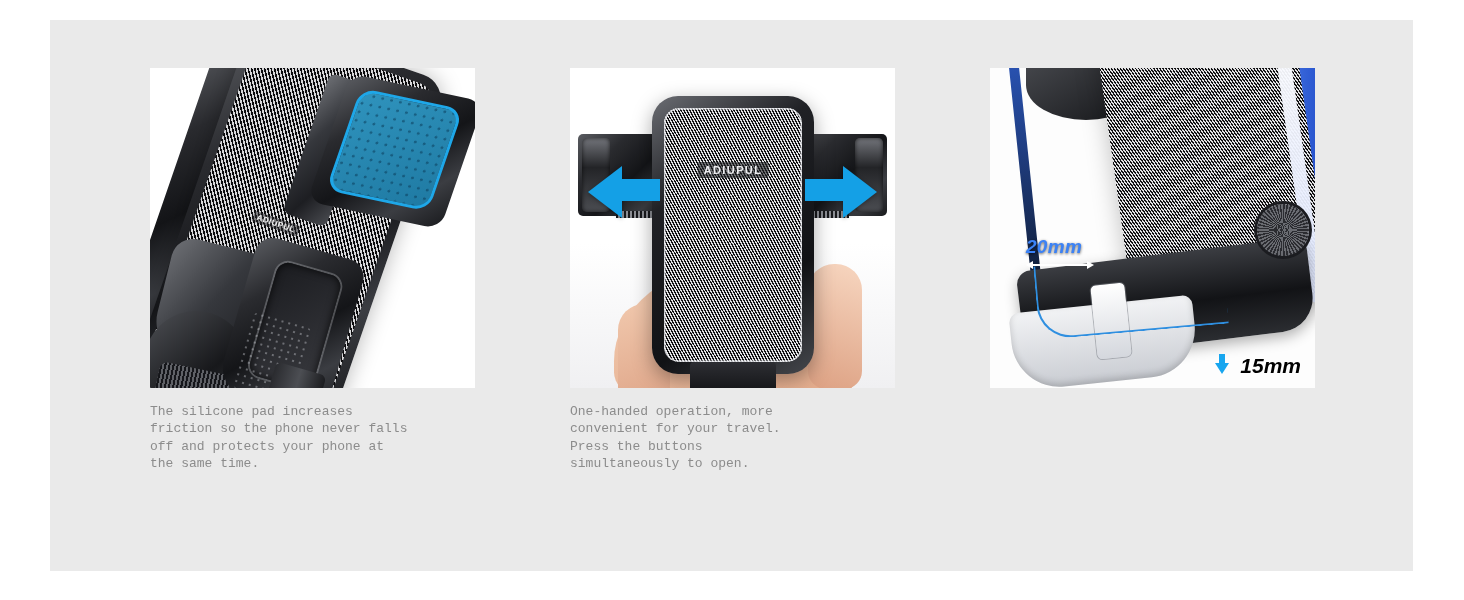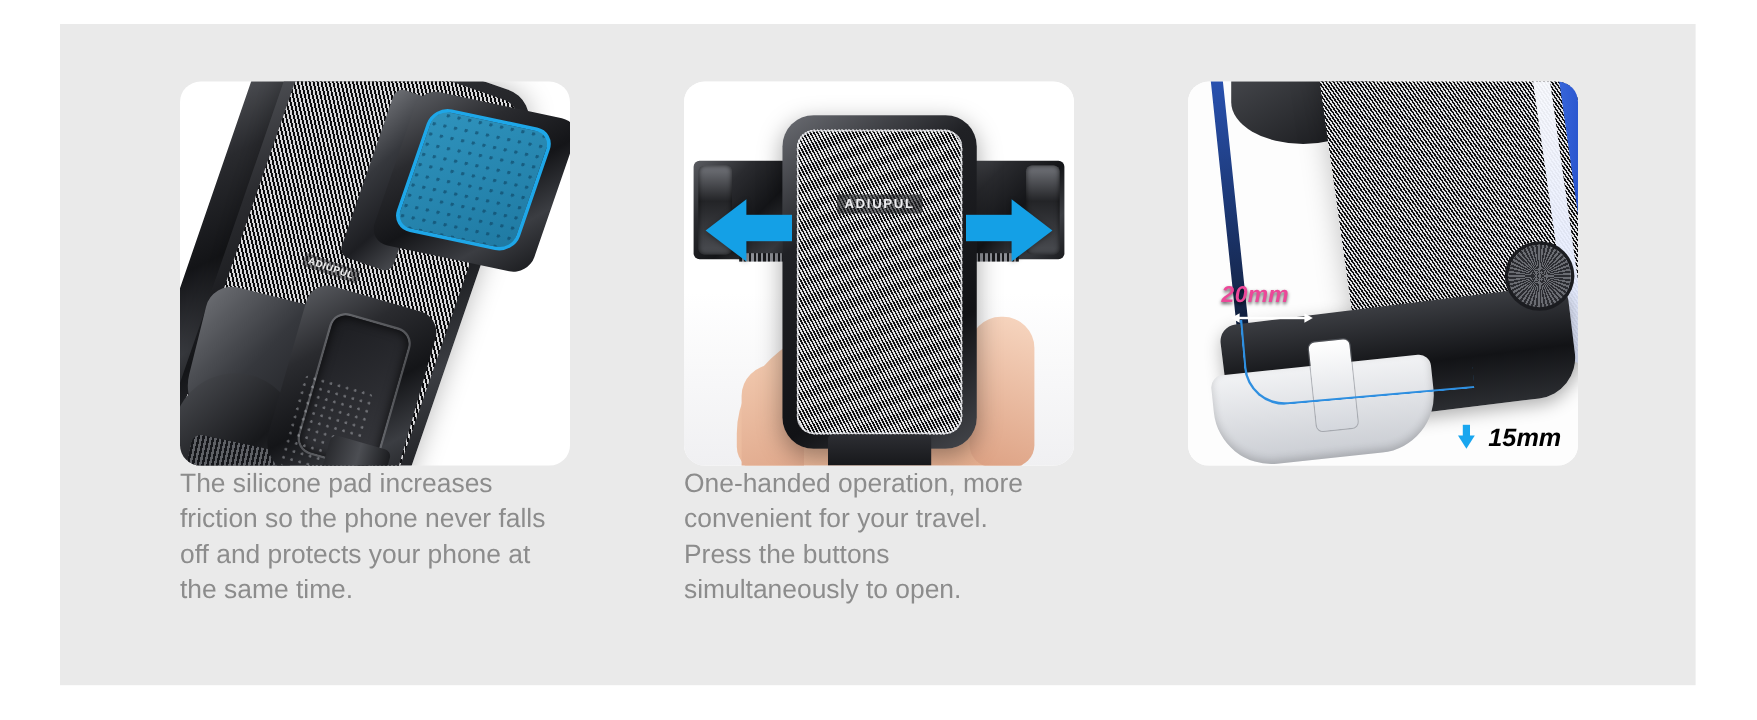--- a/index.html
+++ b/index.html
@@ -34,21 +34,20 @@
   }
 
   .col { width: 325px; }
 
   
   .photo {
     position: relative;
     width: 325px; height: 320px;
     background: #ffffff;
     overflow: hidden;
-    border-radius: 17px;
   }
 
   
   .ribs {
     background-image: repeating-linear-gradient(
       58deg,
       #0c0c0e 0px, #0c0c0e 1.6px,
       #d8d8da 1.6px, #d8d8da 3.2px);
   }
   .ribs-fine {
@@ -351,22 +350,22 @@
   }
   .p3-topclip {
     position: absolute;
     left: 36px; top: -18px;
     width: 120px; height: 70px;
     background: linear-gradient(150deg,#4a4c51,#141518);
     border-radius: 0 0 50% 50%;
   }
   .dim-20 {
     position: absolute;
-    left: 28px; top: 168px;
-    color: #ec4899;
+    left: 36px; top: 168px;
+    color: #3b82f6;
     font-size: 19px;
     font-weight: 700;
     font-style: italic;
     letter-spacing: .3px;
     text-shadow: 0 1px 3px rgba(0,0,0,.65);
   }
   .dim-20-bar {
     position: absolute;
     left: 42px; top: 196px;
     width: 56px; height: 2px;
@@ -415,24 +414,26 @@
   
   .heading {
     margin-top: 24px;
     font-size: 25px;
     font-weight: 700;
     color: #0a0a0a;
     letter-spacing: -.2px;
     line-height: 1.15;
   }
   .body-text {
-    font-size: 22px;
+    margin-top: 15px;
+    font-size: 13px;
     line-height: 1.33;
     color: #8c8c8c;
     white-space: pre-line;
+    font-family: Liberation Mono, monospace;
   }
 </style>
 </head>
 <body>
 
 <div class="page">
   <div class="panel"></div>
 
   <div class="columns">
 

